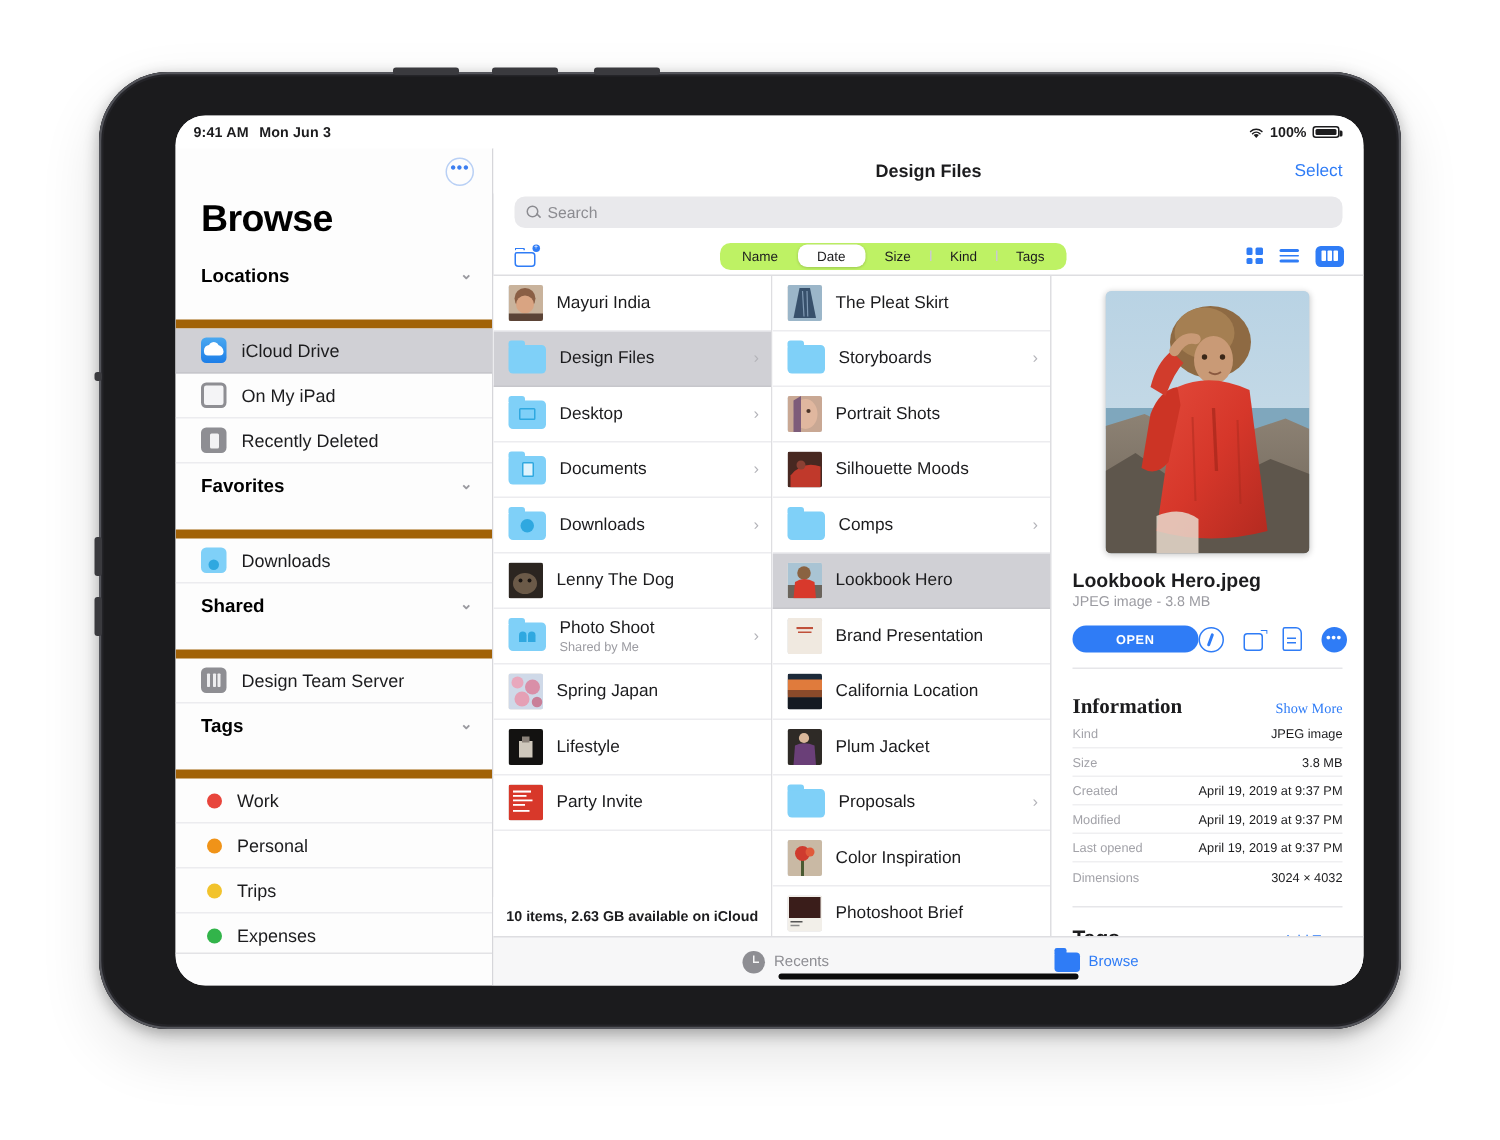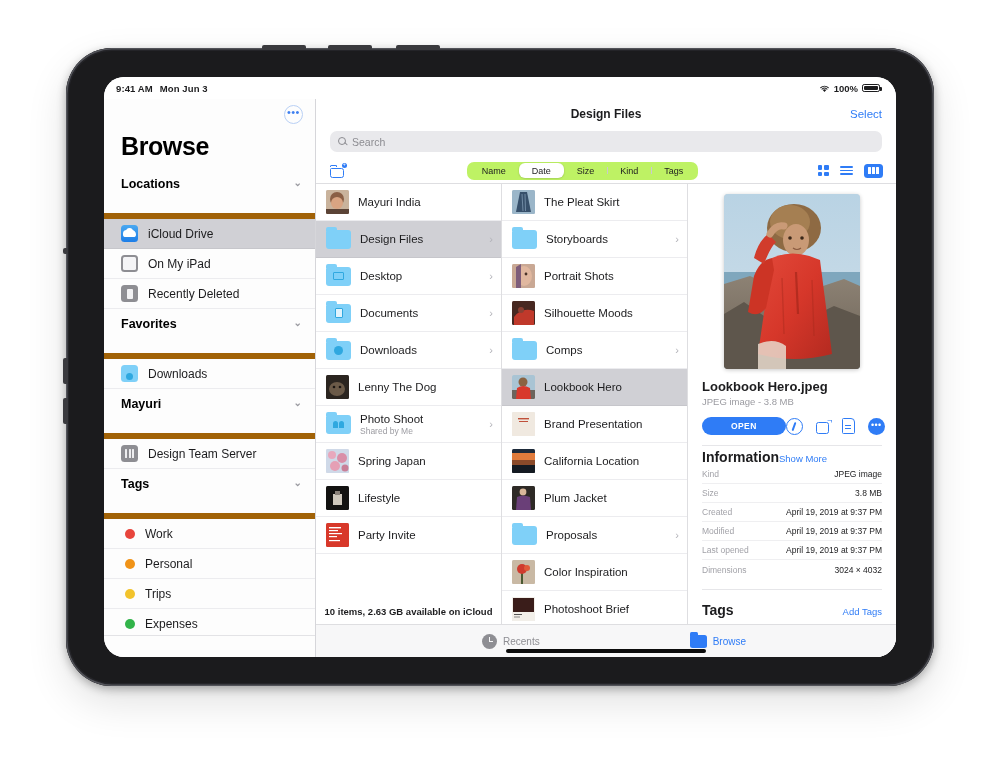--- a/index.html
+++ b/index.html
@@ -27,21 +27,21 @@
   }
   .btn-edge { position: absolute; background: #3a3a3e; border-radius: 2px; }
   .btn-top1 { top: -3px; left: 196px; width: 44px; height: 5px; }
   .btn-top2 { top: -3px; left: 262px; width: 44px; height: 5px; }
   .btn-top3 { top: -3px; left: 330px; width: 44px; height: 5px; }
   .btn-l1 { left: -3px; top: 200px; width: 5px; height: 6px; }
   .btn-l2 { left: -3px; top: 310px; width: 5px; height: 26px; }
   .btn-l3 { left: -3px; top: 350px; width: 5px; height: 26px; }
 
   #screen {
-    position: absolute; left: 38px; top: 29px;
+    position: absolute; left: 51px; top: 29px;
     width: 792px; height: 580px;
     background: #ffffff;
     border-radius: 20px;
     overflow: hidden;
     display: flex;
     flex-direction: column;
   }
 
   
   .statusbar {
@@ -222,21 +222,21 @@
   .act-grp { display:flex; gap: 13px; align-items:center; }
   .act { width:17px; height:17px; }
   .act-circle { border:1.3px solid #2f7cf6; border-radius:50%; position:relative; }
   .act-circle::after { content:""; position:absolute; left:6.5px; top:3px; width:1.6px; height:9px; background:#2f7cf6; transform:rotate(20deg); border-radius:1px; }
   .act-rot { border:1.4px solid #2f7cf6; border-radius:2.5px; width:13px; height:12px; margin-top:3px; position:relative; }
   .act-rot::after { content:"⌐"; position:absolute; right:-5px; top:-8px; color:#2f7cf6; font-size:9px; transform:scaleX(-1); }
   .act-doc { width:13px; height:16px; border:1.3px solid #2f7cf6; border-radius:1.5px 4px 1.5px 1.5px; position:relative; }
   .act-doc::after { content:""; position:absolute; left:2.5px; top:6px; right:2.5px; height:1.1px; background:#2f7cf6; box-shadow:0 3px 0 #2f7cf6; }
   .act-more { width:17px; height:17px; border-radius:50%; background:#2f7cf6; color:#fff; font-size:9px; display:flex; align-items:center; justify-content:center; letter-spacing:.3px; padding-bottom:3px; }
 
-  .d-sec-head { display:flex; align-items:baseline; padding-top: 3px; border-top:1px solid #e6e6e9; }
+  .d-sec-head { display:flex; align-items:baseline; justify-content:space-between; padding-top: 18px; border-top:1px solid #e6e6e9;font-family:Liberation Serif, serif; }
   .d-sec-title { font-size: 14px; font-weight:bold; color:#1c1c1e; }
   .d-link { font-size: 9.5px; color:#2f7cf6; }
 
   .inf-row { display:flex; justify-content:space-between; align-items:center; height: 19px; border-bottom:1px solid #efeff1; font-size: 8.5px; }
   .inf-k { color:#a2a2a8; }
   .inf-v { color:#1c1c1e; }
 
   .tags-head { display:flex; align-items:baseline; justify-content:space-between; padding-top: 12px; margin-top: 10px; border-top:1px solid #e6e6e9; }
 
   
@@ -324,21 +324,21 @@
               <span class="chev-d">⌄</span>
             </div>
             <div class="sb-row">
               <span class="ic ic-dl">
                   <i></i>
                 </span>
               <span>Downloads</span>
             </div>
 
             <div class="sec-head">
-              <span>Mayuri</span>
+              <span>Shared</span>
               <span class="chev-d">⌄</span>
             </div>
             <div class="sb-row">
               <span class="ic ic-server">
                   <i></i>
                   <i></i>
                   <i></i>
                 </span>
               <span>Design Team Server</span>
             </div>

